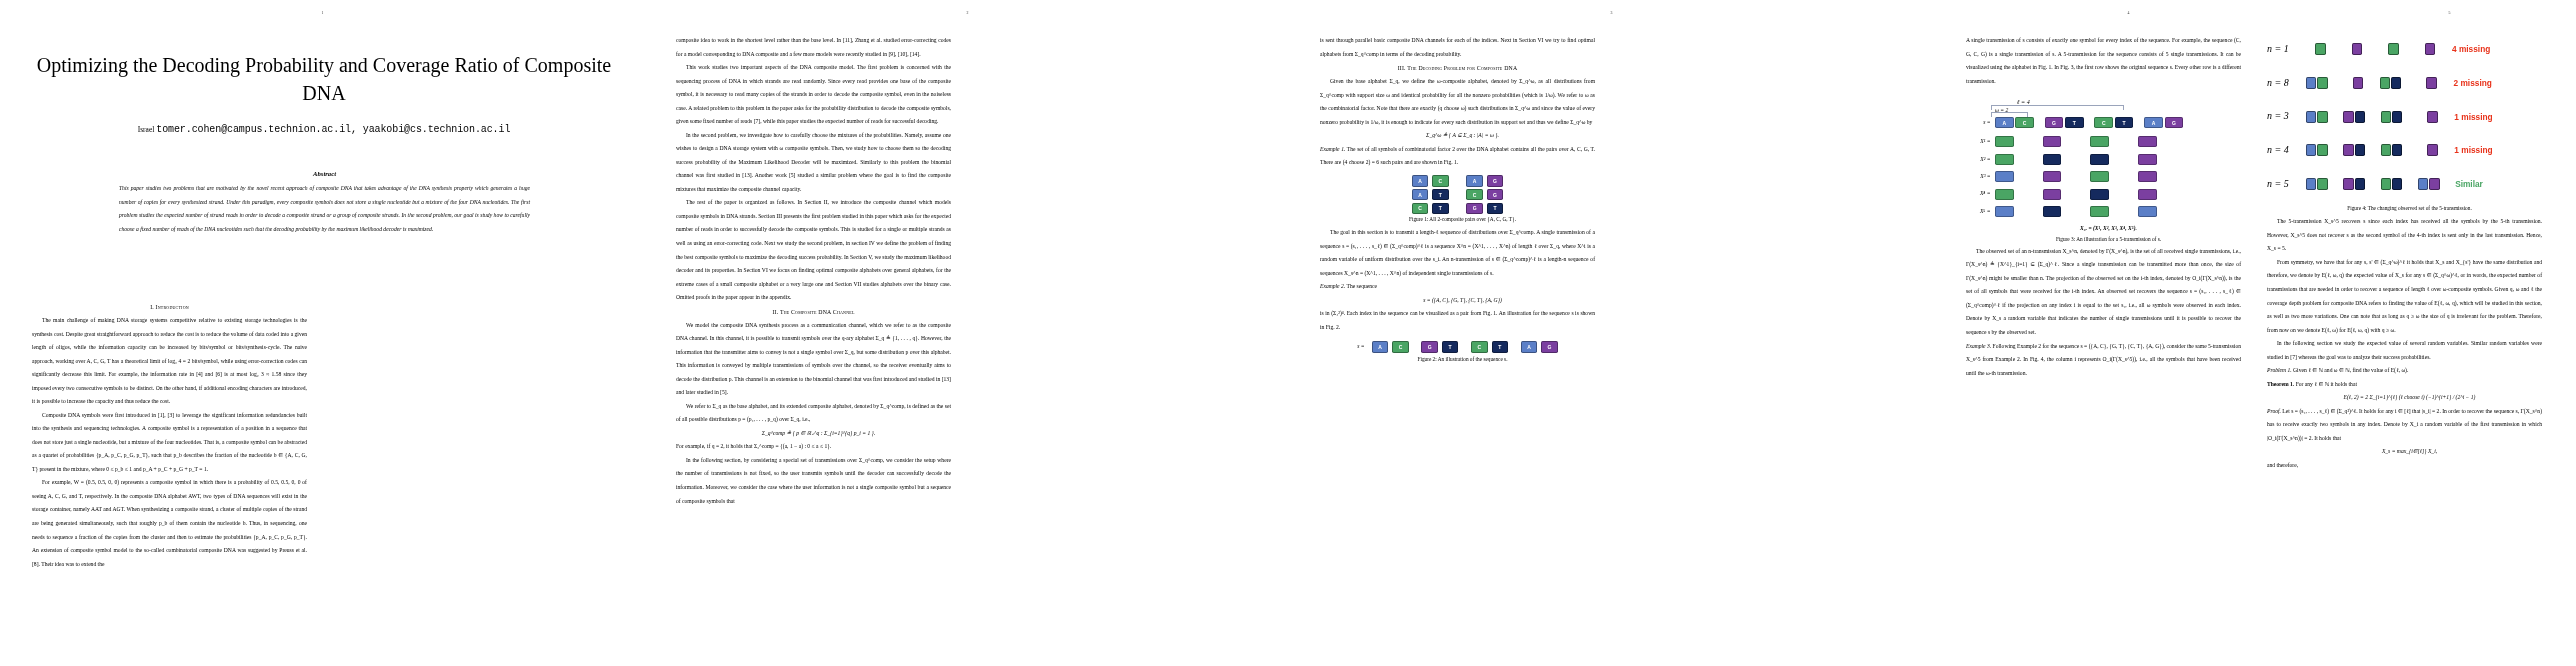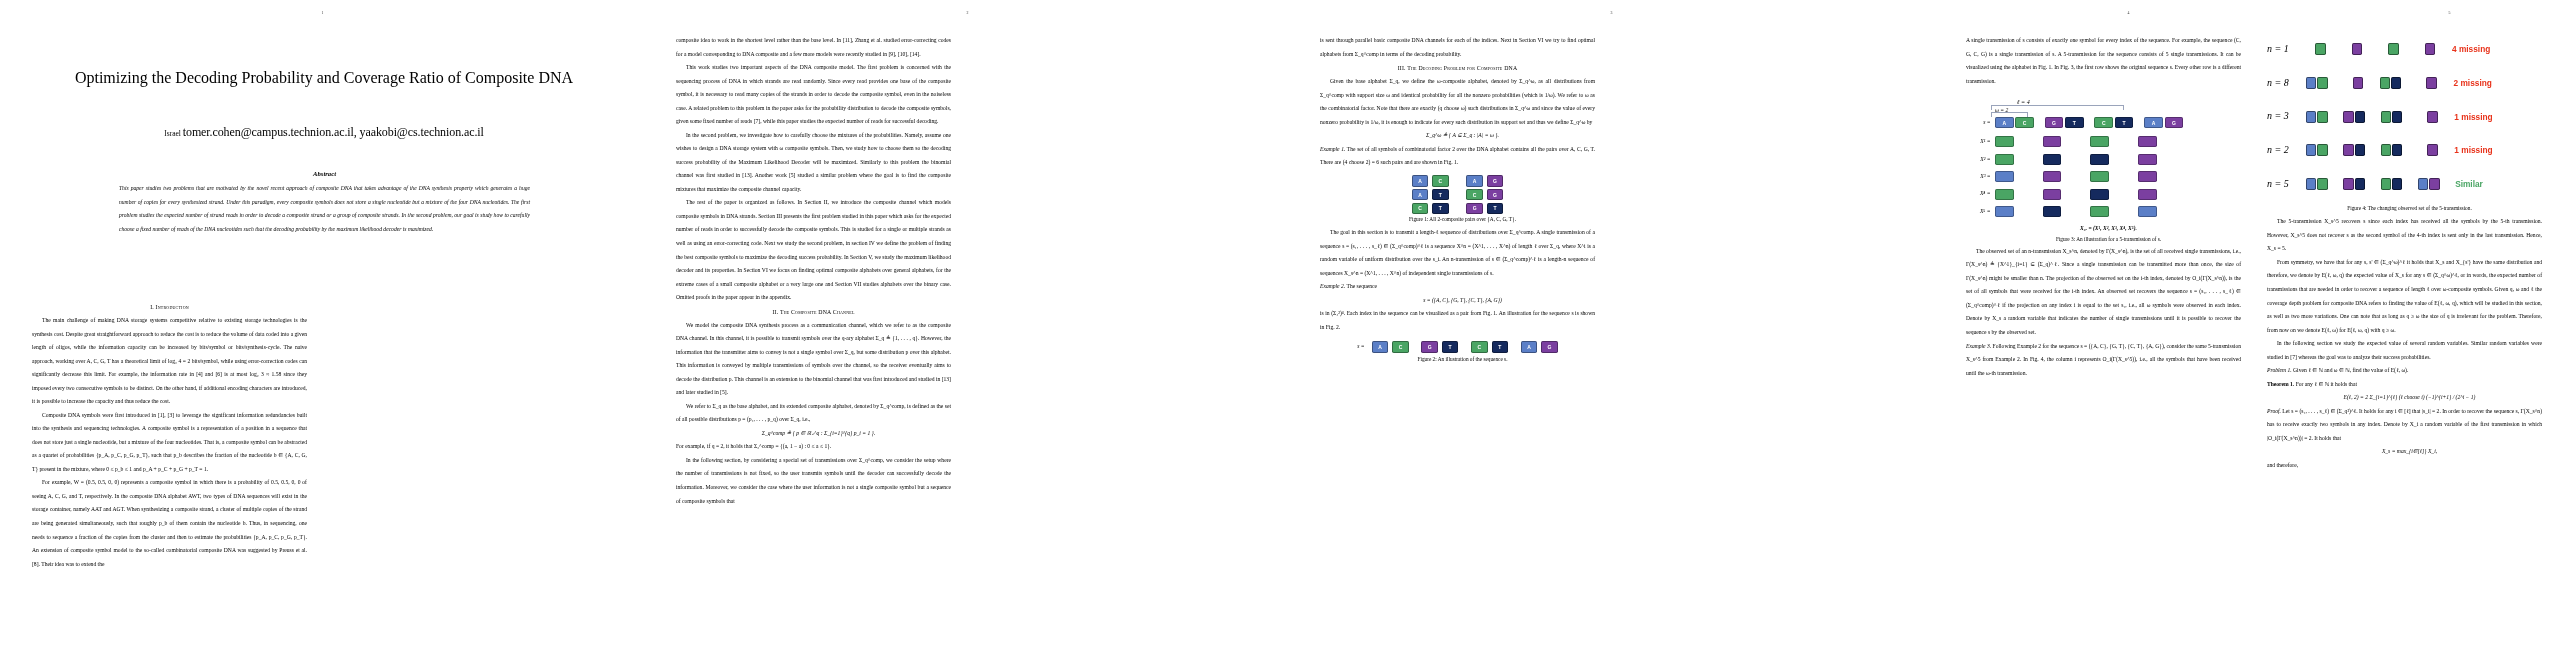--- a/index.html
+++ b/index.html
@@ -18,29 +18,29 @@
   .page{position:absolute;top:0;height:667px;background:#fff;}
   .page-num{position:absolute;top:11px;width:100%;text-align:center;font-size:3.9px;color:#333;}
 
   .p1{left:0;width:645px;}
   .p2{left:645px;width:645px;}
   .p3{left:1289px;width:645px;}
   .p4{left:1934px;width:642px;}
 
   
   .title{
-    position:absolute;left:32px;top:67px;width:584px;
-    text-align:center;font-size:16px;line-height:1.42;
+    position:absolute;left:32px;top:51px;width:584px;
+    text-align:center;font-size:20px;line-height:1.42;
     font-family:"Liberation Serif",serif;font-weight:400;
   }
   .authors{
     position:absolute;left:32px;top:121px;width:584px;text-align:center;
     font-size:7.5px;line-height:1.85;
   }
-  .mono{font-family:Liberation Serif, serif;font-size:12px;letter-spacing:-0.1px;}
+  .mono{font-family:Liberation Mono, monospace;font-size:10px;letter-spacing:-0.1px;}
 
   
   .abs-head{
     position:absolute;left:119px;top:170px;width:411px;text-align:center;
     font-size:6.7px;font-weight:bold;font-style:italic;
   }
   .abs-body{
     position:absolute;left:119px;top:182px;width:411px;
     font-size:5.6px;line-height:2.45;text-align:justify;font-style:italic;
   }
@@ -423,21 +423,21 @@
               <i class="sq s-T"></i>
             </span>
           <span class="f4grp">
               <i class="sq none"></i>
               <i class="sq s-G"></i>
             </span>
           <span class="f4stat stat-miss">1 missing</span>
         </div>
 
         <div class="f4row">
-          <span class="f4lab">n = 2</span>
+          <span class="f4lab">n = 4</span>
           <span class="f4grp">
               <i class="sq s-A"></i>
               <i class="sq s-C"></i>
             </span>
           <span class="f4grp">
               <i class="sq s-G"></i>
               <i class="sq s-T"></i>
             </span>
           <span class="f4grp">
               <i class="sq s-C"></i>

